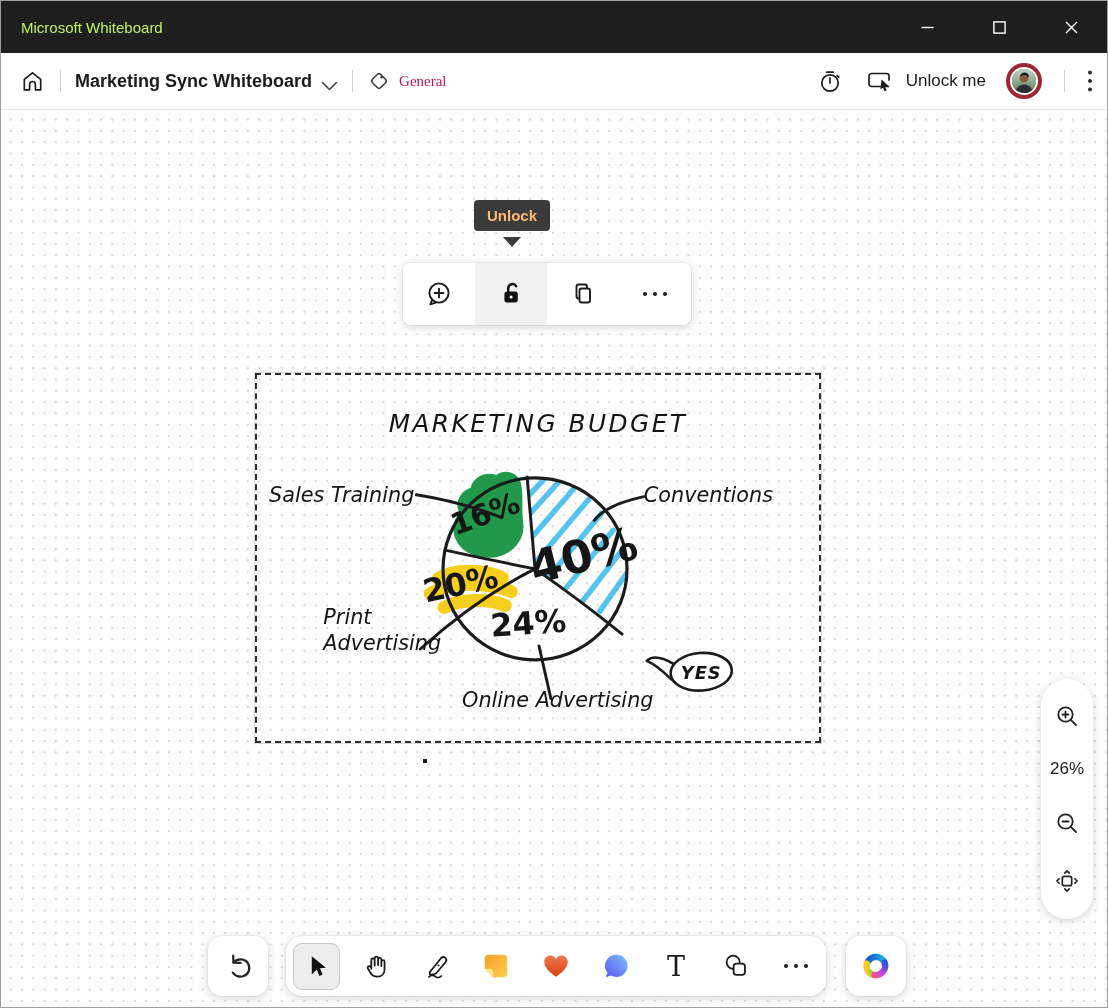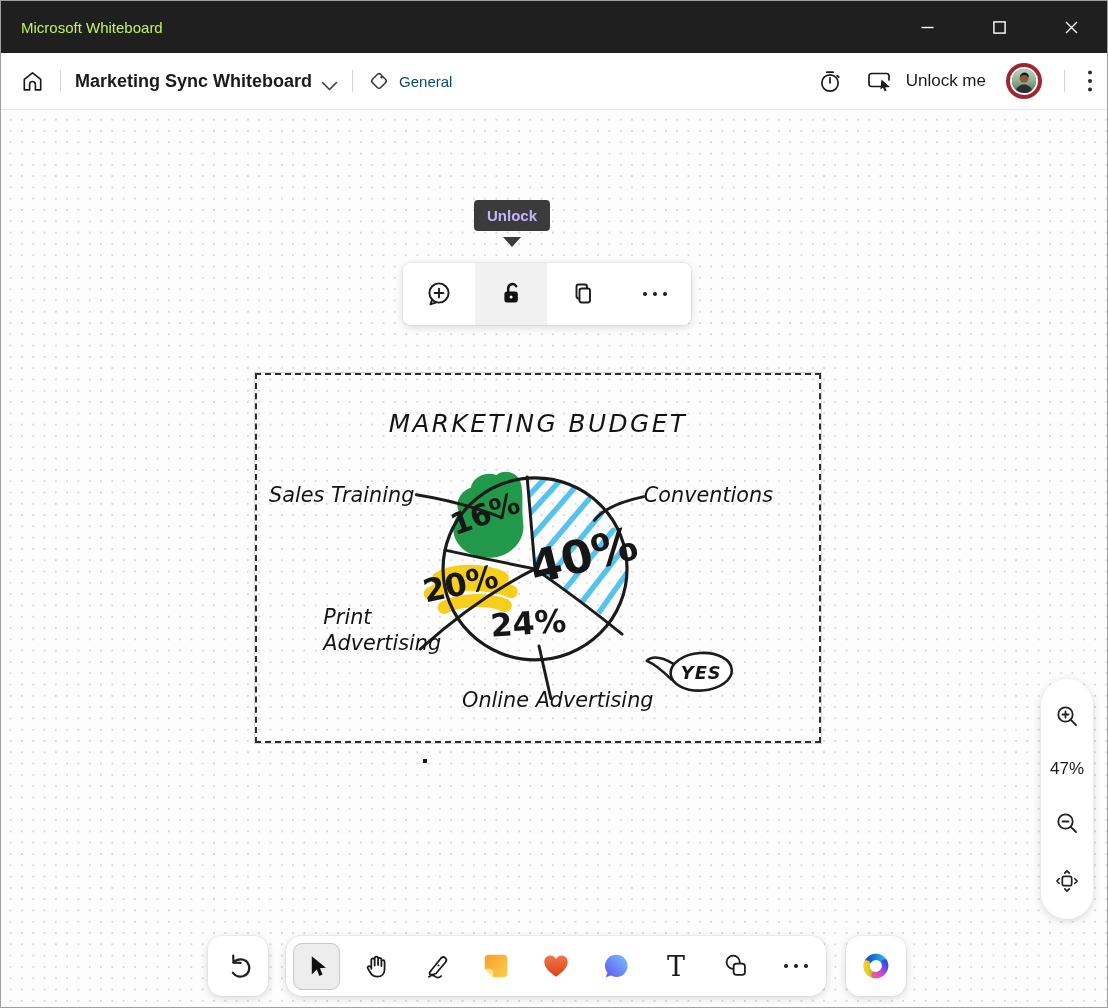--- a/index.html
+++ b/index.html
@@ -21,36 +21,36 @@
   
   .header{
     position:absolute; left:0; top:52px; width:100%; height:57px; background:#ffffff;
     display:flex; align-items:center; border-bottom:1px solid #e8e8e8;
   }
   .hdr-left{ display:flex; align-items:center; margin-left:18px; }
   .v-div{ width:1px; height:22px; background:#d2d2d2; margin:0 14px; }
   .board-title{ font-size:18px; font-weight:bold; color:#1a1a1a; }
   .board-title-btn{ display:flex; align-items:flex-end; gap:9px; cursor:pointer; }
   .tag-btn{ display:flex; align-items:center; gap:8px; cursor:pointer; }
-  .tag-label{ font-size:15px; color:#0c4a6e; }
+  .tag-label{ font-size:15px; color:#be185d;font-family:Liberation Serif, serif; }
   .hdr-right{ margin-left:auto; display:flex; align-items:center; margin-right:14px; gap:20px; }
   .icon-btn{ display:flex; align-items:center; justify-content:center; cursor:pointer; background:none; border:none; }
   .follow-btn{ display:flex; align-items:center; gap:12px; cursor:pointer; }
   .follow-label{ font-size:17px; color:#1a1a1a; }
   .avatar{ width:36px; height:36px; border-radius:50%; background:#9e2630; display:flex; align-items:center; justify-content:center; cursor:pointer; }
   .avatar-inner{ width:28px; height:28px; border-radius:50%; border:2px solid #fff; overflow:hidden; }
   
   .canvas{
     position:absolute; left:0; top:109px; right:0; bottom:0; background:#fdfdfd;
     background-image:radial-gradient(circle, #d9d9d9 1.1px, rgba(0,0,0,0) 1.3px);
     background-size:11.3px 11.3px; background-position:4px 4px;
   }
   
   .tooltip{
-    position:absolute; left:473px; top:199px; background:#3b3b3b; color:#c4b5fd;
+    position:absolute; left:473px; top:199px; background:#3b3b3b; color:#fdba74;
     font-size:15px; font-weight:bold; padding:7px 13px; border-radius:4px; z-index:6;
   }
   .tooltip-arrow{
     position:absolute; left:502px; top:236px; width:0; height:0; z-index:6;
     border-left:9px solid transparent; border-right:9px solid transparent; border-top:10px solid #3b3b3b;
   }
   
   .float-toolbar{
     position:absolute; left:402px; top:262px; width:288px; height:62px; background:#fff;
     border-radius:8px; box-shadow:0 2px 8px rgba(0,0,0,.16), 0 0 0 1px rgba(0,0,0,.04);
@@ -280,21 +280,21 @@
   <div class="stray-dot"></div>
 
   <div class="zoom-panel">
     <button class="icon-btn">
       <svg width="28" height="28" viewBox="0 0 28 28">
         <circle cx="12.5" cy="12.5" r="7.2" fill="none" stroke="#222" stroke-width="1.8"></circle>
         <line x1="17.8" y1="17.8" x2="23" y2="23" stroke="#222" stroke-width="1.8" stroke-linecap="round"></line>
         <path d="M12.5 9.5 v6 M9.5 12.5 h6" stroke="#222" stroke-width="1.8" stroke-linecap="round"></path>
       </svg>
     </button>
-    <span class="zoom-level">47%</span>
+    <span class="zoom-level">26%</span>
     <button class="icon-btn">
       <svg width="28" height="28" viewBox="0 0 28 28">
         <circle cx="12.5" cy="12.5" r="7.2" fill="none" stroke="#222" stroke-width="1.8"></circle>
         <line x1="17.8" y1="17.8" x2="23" y2="23" stroke="#222" stroke-width="1.8" stroke-linecap="round"></line>
         <path d="M9.5 12.5 h6" stroke="#222" stroke-width="1.8" stroke-linecap="round"></path>
       </svg>
     </button>
     <button class="icon-btn">
       <svg width="30" height="30" viewBox="0 0 32 32">
         <rect x="11" y="11" width="10" height="10" rx="2.2" fill="none" stroke="#222" stroke-width="1.8"></rect>

